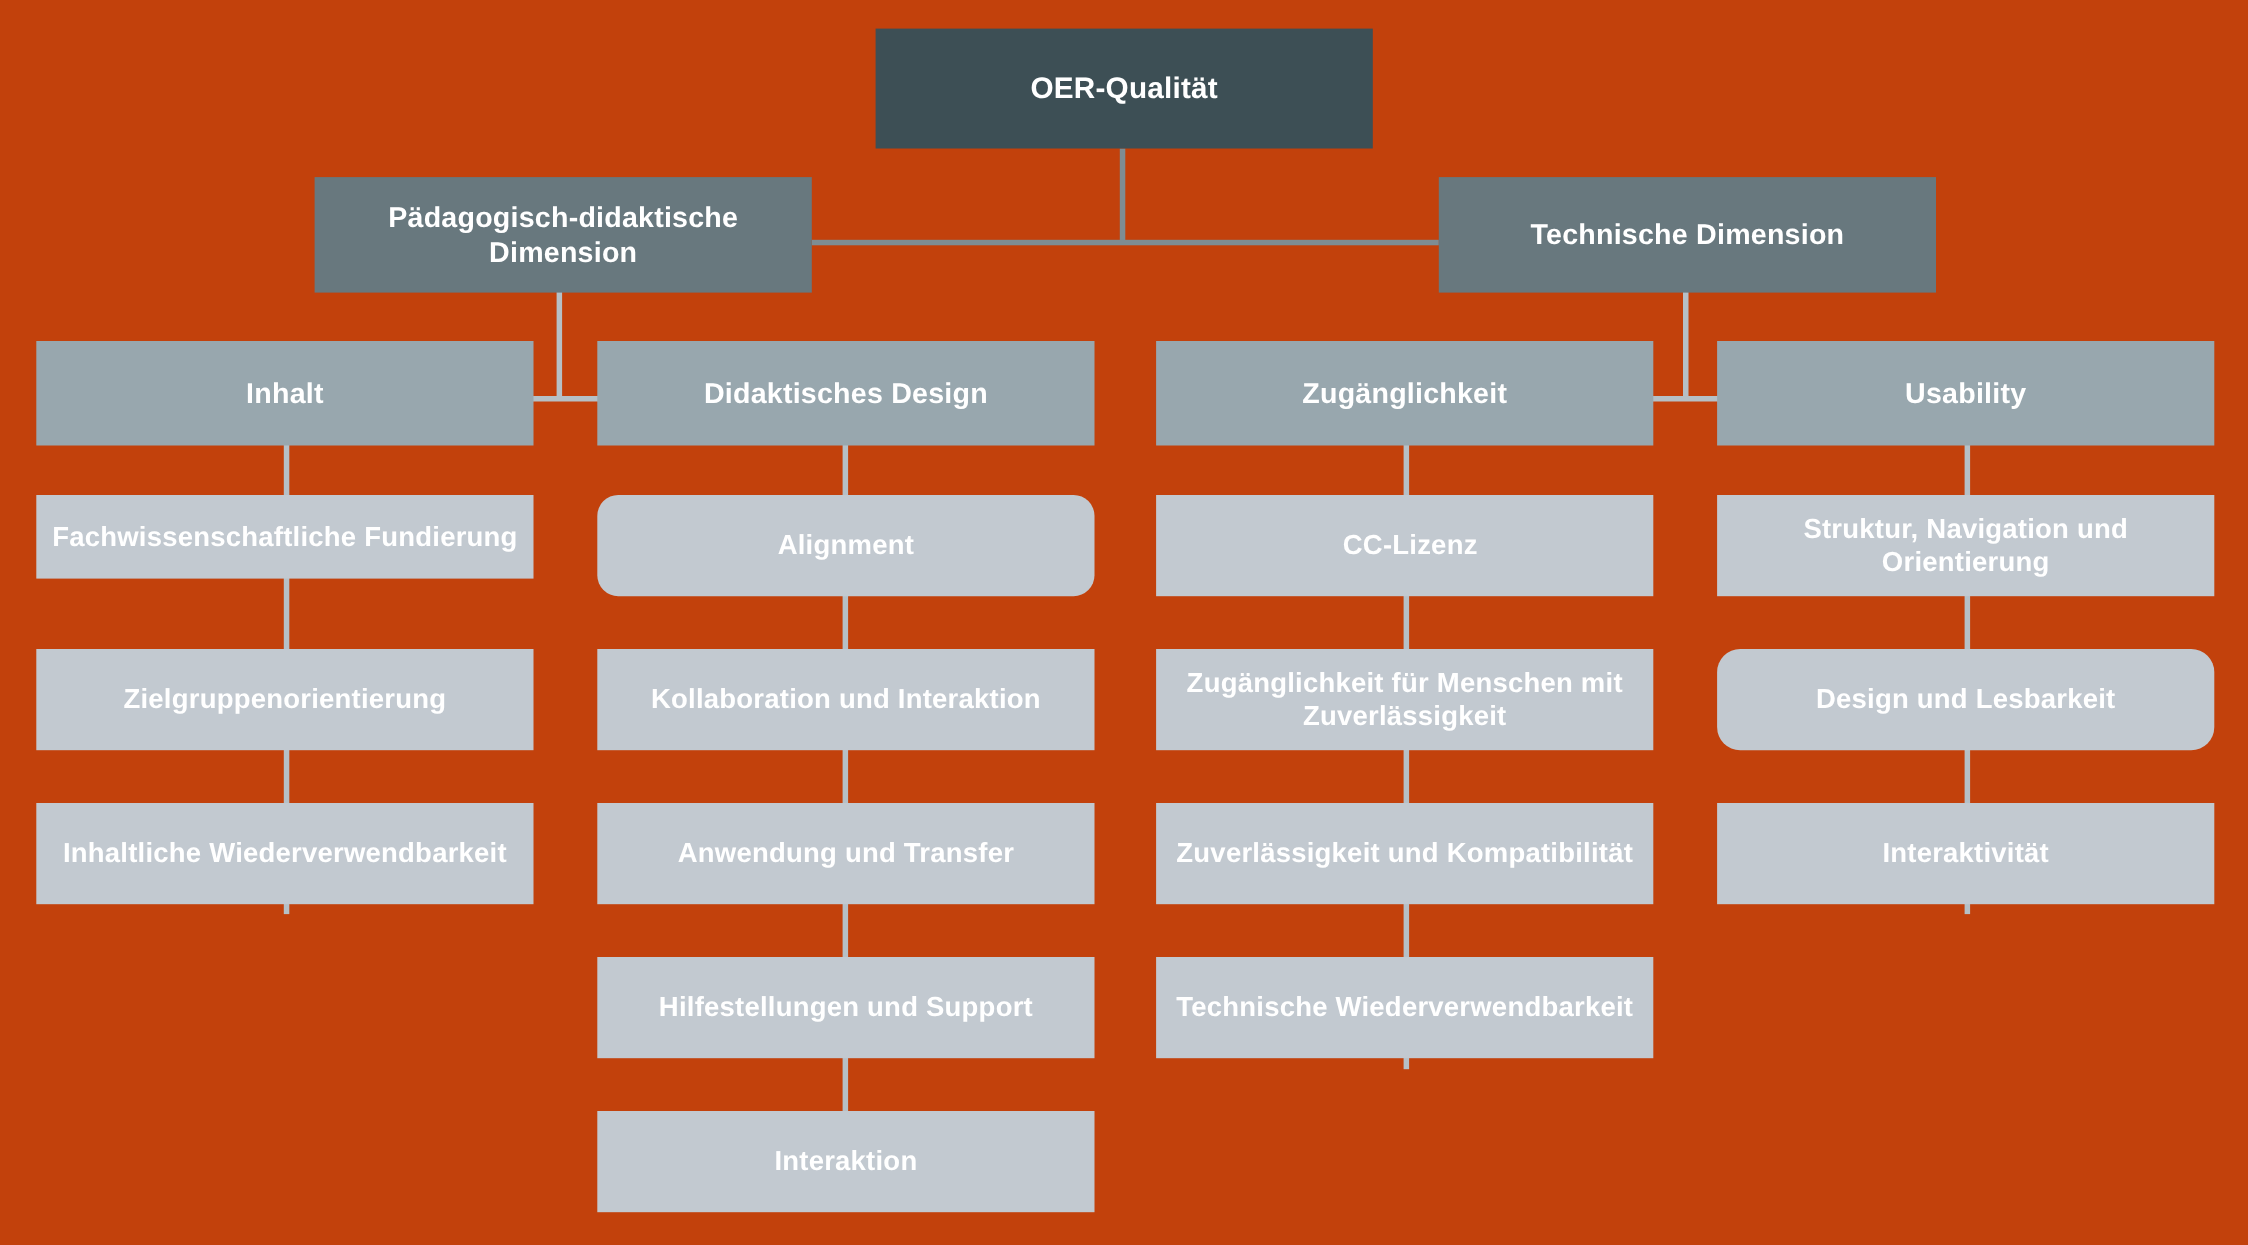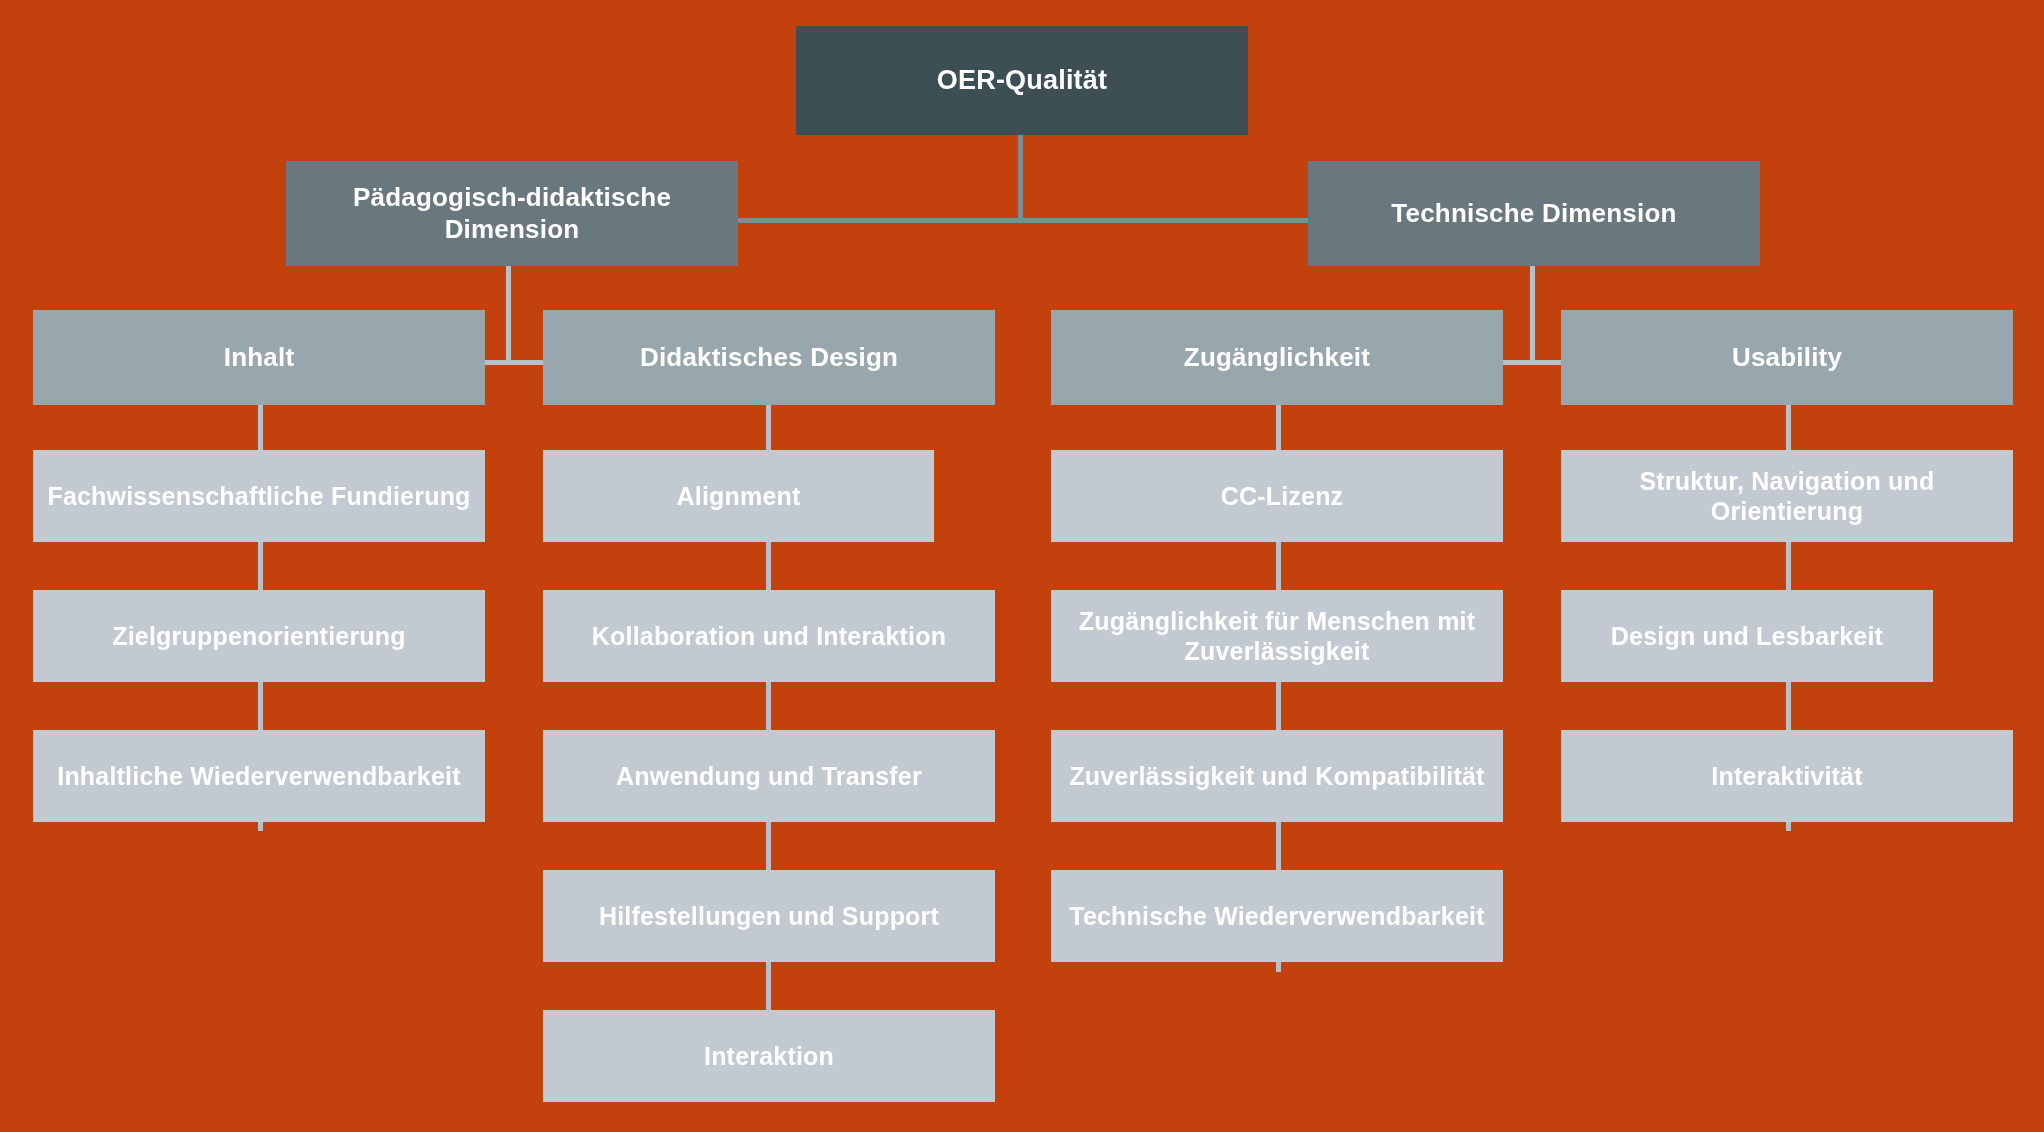--- a/index.html
+++ b/index.html
@@ -100,31 +100,31 @@
   <div class="node level-category" style="left:33px; top:310px; width:452px; height:95px;">
     <span class="node-label">Inhalt</span>
   </div>
   <div class="node level-category" style="left:1051px; top:310px; width:452px; height:95px;justify-content:flex-end;">
     <span class="node-label">Zugänglichkeit</span>
   </div>
   <div class="node level-category" style="left:1561px; top:310px; width:452px; height:95px;">
     <span class="node-label">Usability</span>
   </div>
 
-  <div class="node level-leaf" style="left:33px; top:450px; width:452px; height:92px;justify-content:center;">
+  <div class="node level-leaf" style="left:33px; top:450px; width:452px; height:76px;justify-content:center;">
     <span class="node-label">Fachwissenschaftliche Fundierung</span>
   </div>
   <div class="node level-leaf" style="left:33px; top:590px; width:452px; height:92px;">
     <span class="node-label">Zielgruppenorientierung</span>
   </div>
   <div class="node level-leaf" style="left:33px; top:730px; width:452px; height:92px;">
     <span class="node-label">Inhaltliche Wiederverwendbarkeit</span>
   </div>
 
-  <div class="node level-leaf" style="left:543px; top:450px; width:391px; height:92px;">
+  <div class="node level-leaf" style="left:543px; top:450px; width:452px; height:92px;border-radius:19px;">
     <span class="node-label">Alignment</span>
   </div>
   <div class="node level-leaf" style="left:543px; top:590px; width:452px; height:92px;">
     <span class="node-label">Kollaboration und Interaktion</span>
   </div>
   <div class="node level-leaf" style="left:543px; top:730px; width:452px; height:92px;">
     <span class="node-label">Anwendung und Transfer</span>
   </div>
   <div class="node level-leaf" style="left:543px; top:870px; width:452px; height:92px;">
     <span class="node-label">Hilfestellungen und Support</span>
@@ -142,20 +142,20 @@
   <div class="node level-leaf" style="left:1051px; top:730px; width:452px; height:92px;">
     <span class="node-label">Zuverlässigkeit und Kompatibilität</span>
   </div>
   <div class="node level-leaf" style="left:1051px; top:870px; width:452px; height:92px;">
     <span class="node-label">Technische Wiederverwendbarkeit</span>
   </div>
 
   <div class="node level-leaf" style="left:1561px; top:450px; width:452px; height:92px;">
     <span class="node-label">Struktur, Navigation und Orientierung</span>
   </div>
-  <div class="node level-leaf" style="left:1561px; top:590px; width:372px; height:92px;">
+  <div class="node level-leaf" style="left:1561px; top:590px; width:452px; height:92px;border-radius:21px;">
     <span class="node-label">Design und Lesbarkeit</span>
   </div>
   <div class="node level-leaf" style="left:1561px; top:730px; width:452px; height:92px;">
     <span class="node-label">Interaktivität</span>
   </div>
 
 </div>
 
 </body></html>

